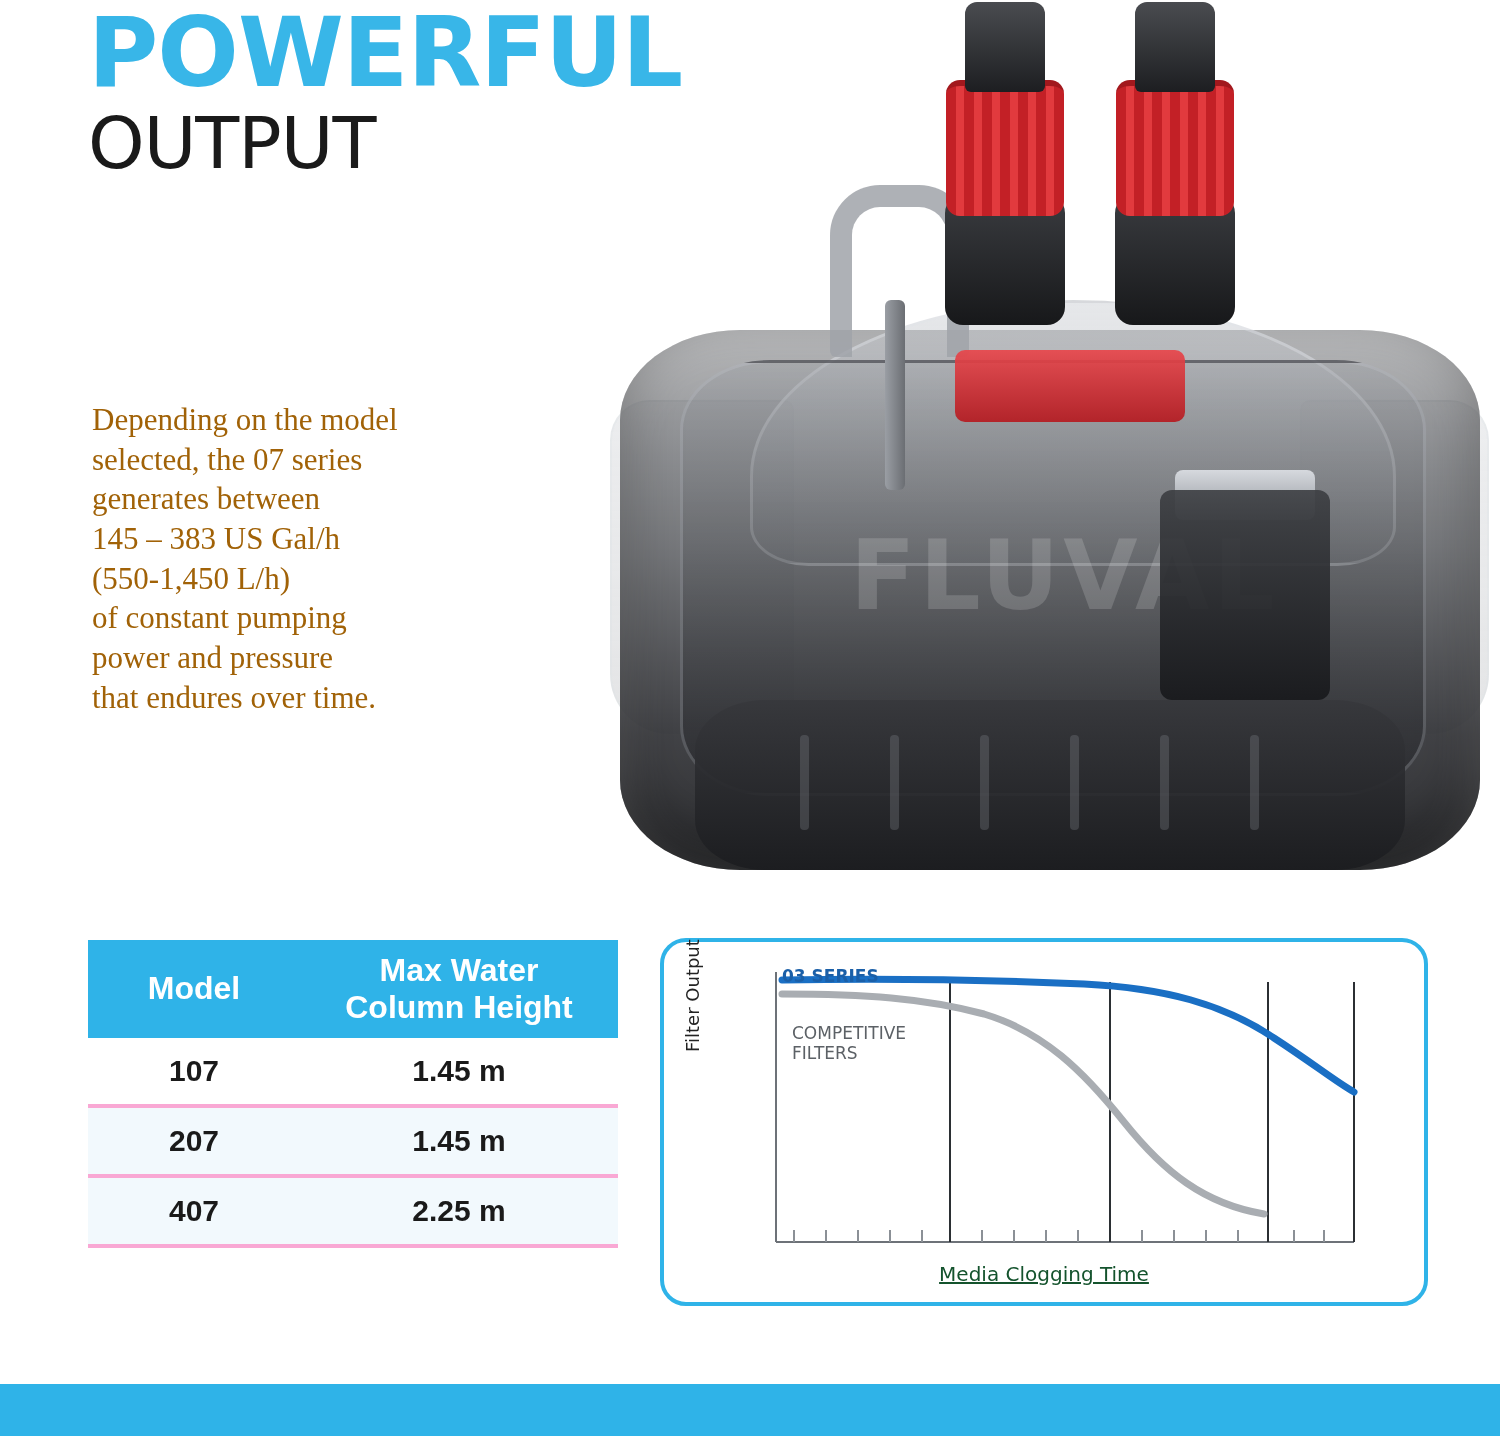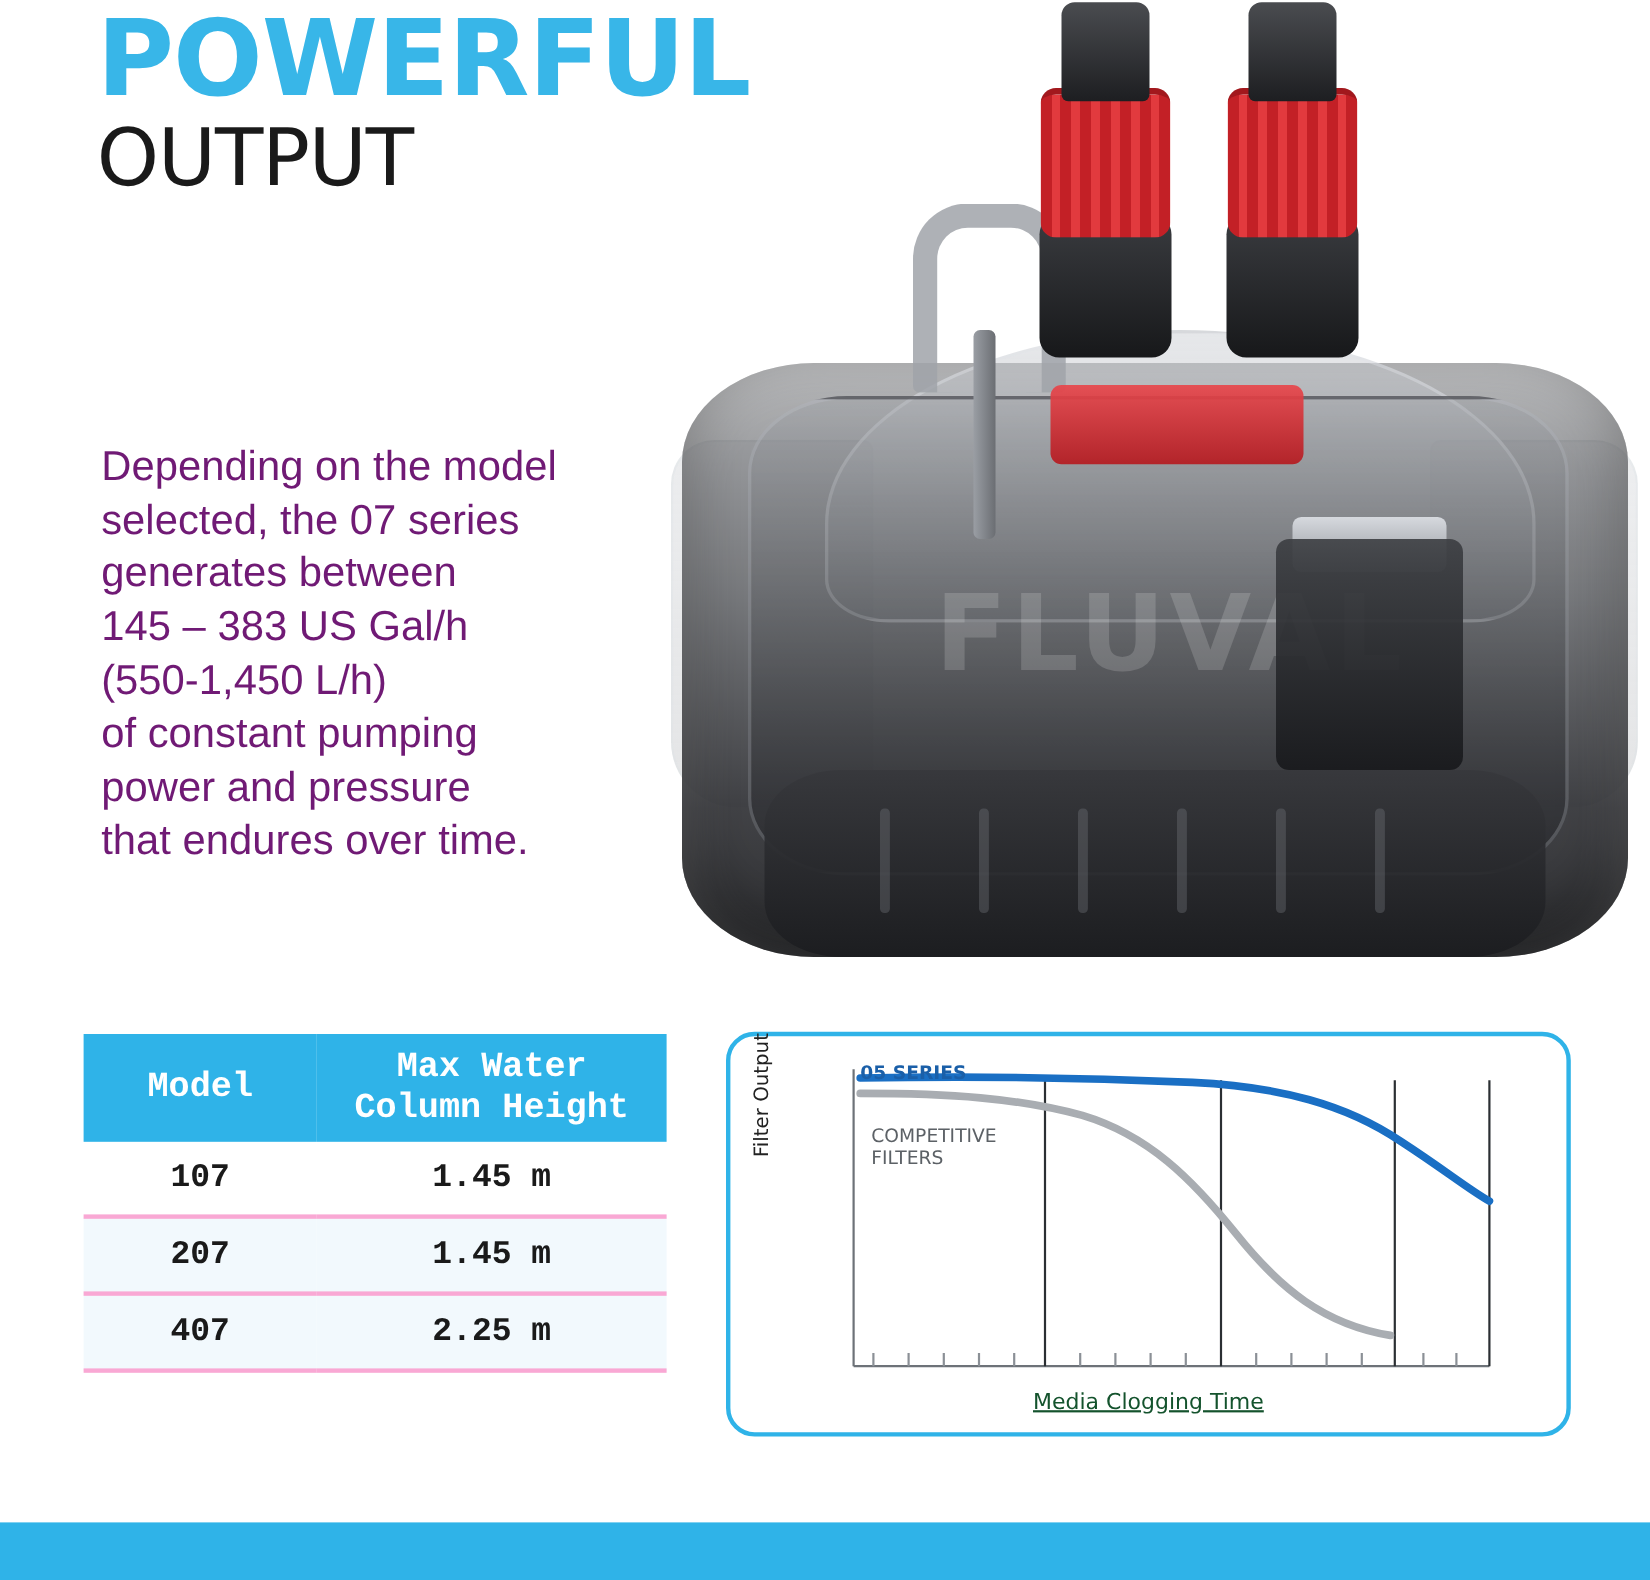--- a/index.html
+++ b/index.html
@@ -39,24 +39,24 @@
     display: block;
     margin-top: 10px;
   }
 
   
   .body-copy {
     position: absolute;
     left: 92px;
     top: 400px;
     width: 540px;
-    font-size: 38px;
+    font-size: 31px;
     line-height: 1.28;
-    color: #701a75;
-    font-family: Liberation Sans, sans-serif;
+    color: #a16207;
+    font-family: Liberation Serif, serif;
     white-space: pre-line;
   }
 
   
   .product-photo {
     position: absolute;
     left: 600px;
     top: 0px;
     width: 900px;
     height: 920px;
@@ -208,25 +208,25 @@
     width: 185px;
     height: 330px;
     background: linear-gradient(180deg, rgba(200,203,208,0.32), rgba(120,124,130,0.2));
     border-radius: 10px 40px 60px 10px;
     border: 2px solid rgba(220,224,228,0.3);
   }
 
   
   .spec-table {
     position: absolute;
-    left: 76px;
+    left: 88px;
     top: 940px;
     width: 530px;
     border-collapse: collapse;
-    font-family: Liberation Mono, monospace;
+    font-family: Liberation Sans, sans-serif;
   }
   .spec-table th {
     background: #2fb3e8;
     color: #ffffff;
     font-size: 32px;
     font-weight: bold;
     padding: 12px 6px;
     text-align: center;
     line-height: 1.15;
   }
@@ -370,21 +370,21 @@
     </tr>
     <tr class="alt">
       <td>407</td>
       <td>2.25 m</td>
     </tr>
   </tbody>
 </table>
 
 <div class="graph-card">
   <div class="axis-label-y">Filter Output</div>
-  <div class="series-label-blue">05 SERIES</div>
+  <div class="series-label-blue">03 SERIES</div>
   <div class="series-label-grey">COMPETITIVE
 FILTERS</div>
   <svg width="752" height="352" viewBox="0 0 752 352">
 
     <line x1="112" y1="30" x2="112" y2="300" stroke="#6d7278" stroke-width="2"></line>
     <line x1="112" y1="300" x2="690" y2="300" stroke="#6d7278" stroke-width="2"></line>
 
     <line x1="286" y1="40" x2="286" y2="300" stroke="#2b2f33" stroke-width="2"></line>
     <line x1="446" y1="40" x2="446" y2="300" stroke="#2b2f33" stroke-width="2"></line>
     <line x1="604" y1="40" x2="604" y2="300" stroke="#2b2f33" stroke-width="2"></line>

